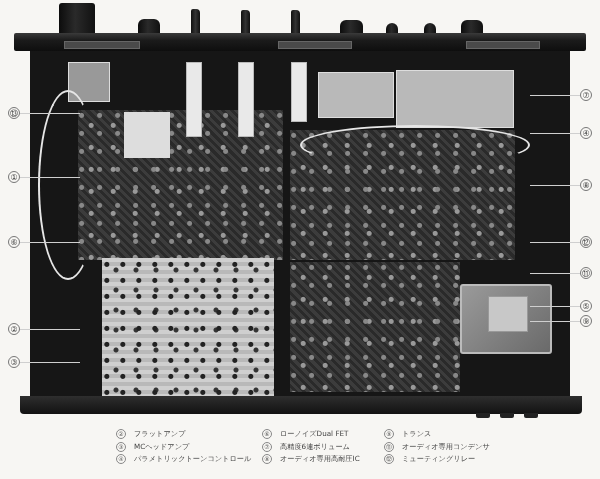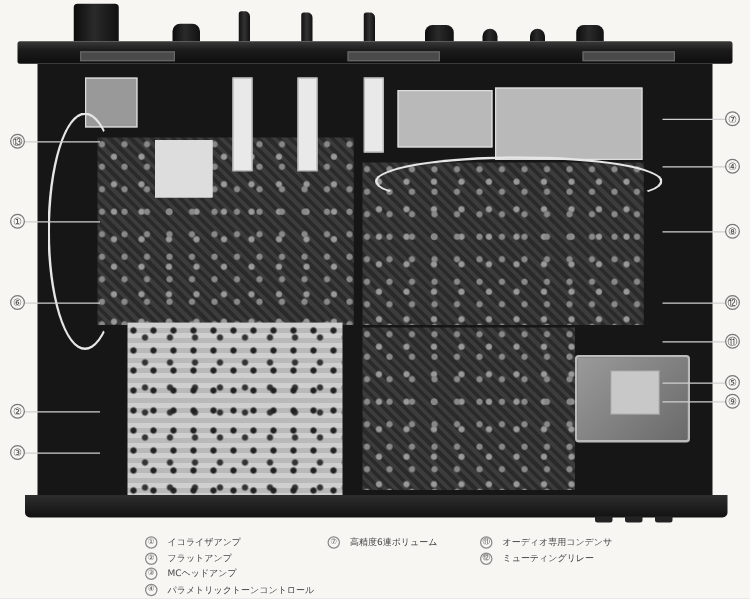--- a/index.html
+++ b/index.html
@@ -143,43 +143,51 @@
   </div>
   <div class="callout" style="left:530px;top:315px;">
     <span class="leader" style="width:50px;"></span>
     <span class="num">⑨</span>
   </div>
 </div>
 
 <div class="legend">
   <div class="legend-col" style="left:116px;">
     <div class="legend-item">
-        <span class="num">①</span>
-        <span>イコライザアンプ</span>
-      </div>
-    <div class="legend-item">
         <span class="num">②</span>
         <span>フラットアンプ</span>
       </div>
     <div class="legend-item">
         <span class="num">③</span>
         <span>MCヘッドアンプ</span>
       </div>
     <div class="legend-item">
         <span class="num">④</span>
         <span>パラメトリックトーンコントロール</span>
       </div>
   </div>
   <div class="legend-col" style="left:262px;">
     <div class="legend-item">
+        <span class="num">⑥</span>
+        <span>ローノイズDual FET</span>
+      </div>
+    <div class="legend-item">
         <span class="num">⑦</span>
         <span>高精度6連ボリューム</span>
       </div>
+    <div class="legend-item">
+        <span class="num">⑧</span>
+        <span>オーディオ専用高耐圧IC</span>
+      </div>
   </div>
   <div class="legend-col" style="left:384px;">
+    <div class="legend-item">
+        <span class="num">⑨</span>
+        <span>トランス</span>
+      </div>
     <div class="legend-item">
         <span class="num">⑪</span>
         <span>オーディオ専用コンデンサ</span>
       </div>
     <div class="legend-item">
         <span class="num">⑫</span>
         <span>ミューティングリレー</span>
       </div>
   </div>
 </div>

